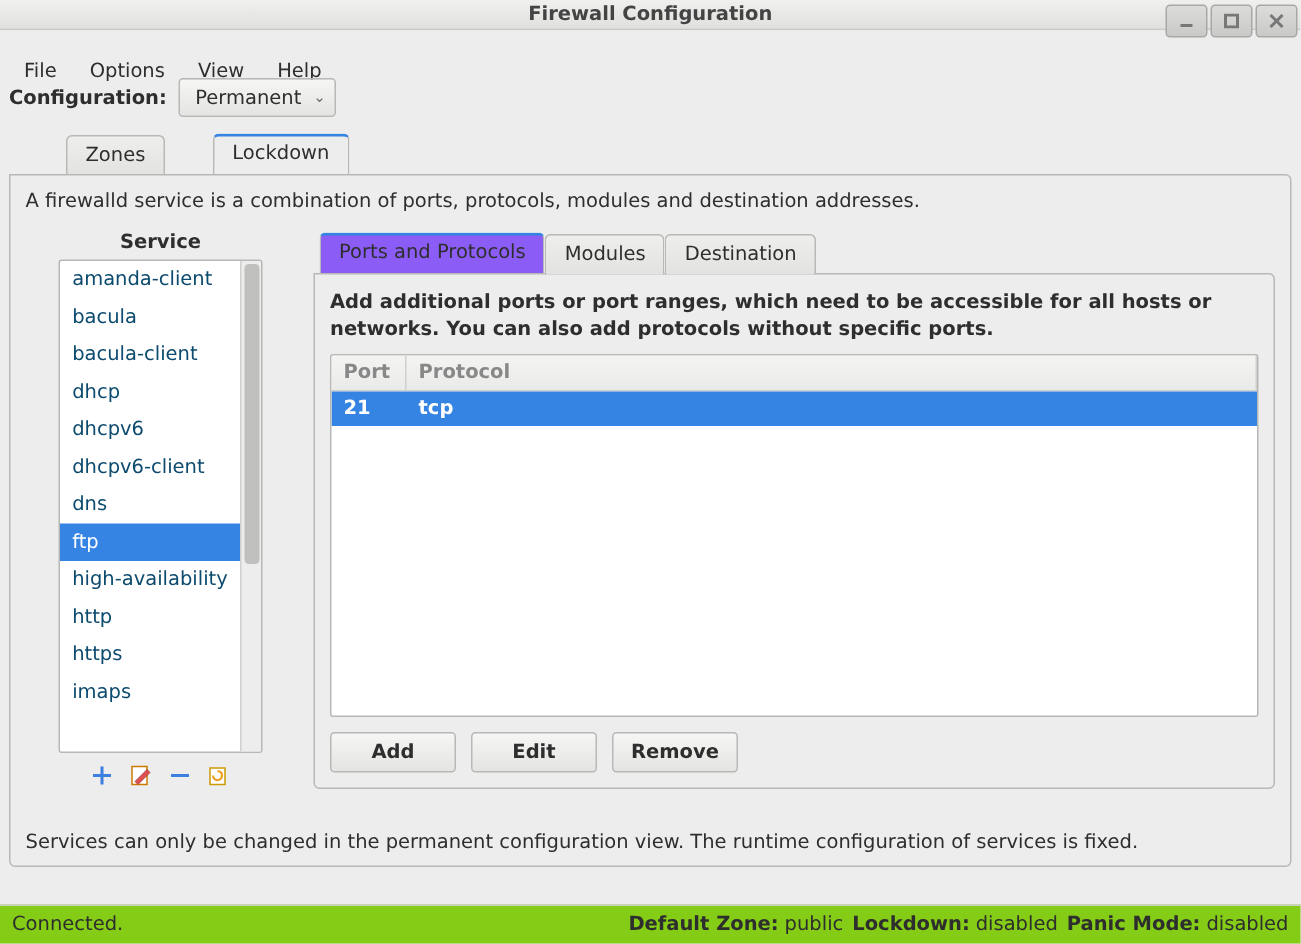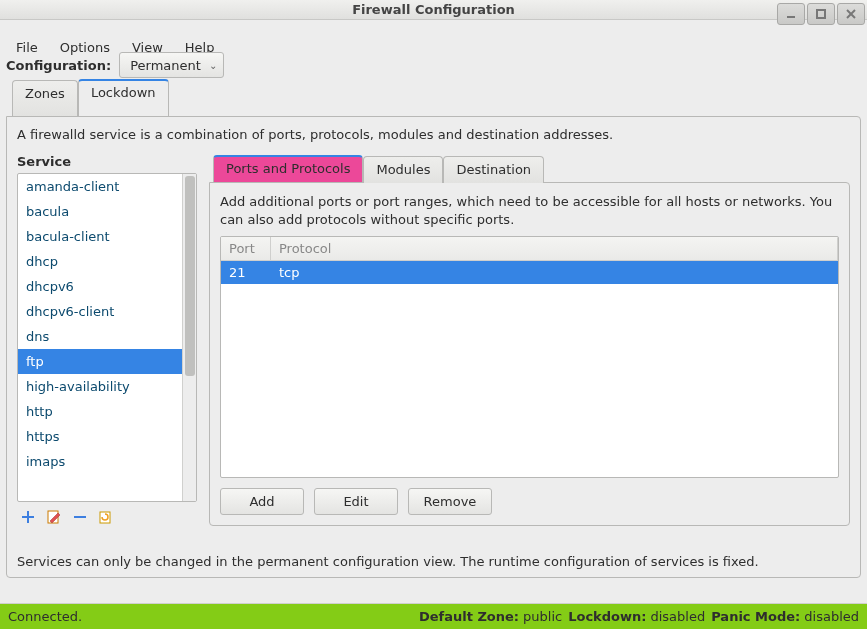--- a/index.html
+++ b/index.html
@@ -76,50 +76,51 @@
   .combo .chev { font-size: 10px; color: #666; }
   
   .outer-tabs {
     display: flex;
     align-items: flex-end;
     padding-left: 12px;
     position: relative;
     height: 28px;
   }
   .otab {
-    padding: 5px 12px 16px 12px;
+    padding: 5px 12px 6px 12px;
     border: 1px solid #b8b8b6;
     border-bottom: none;
     background: linear-gradient(#eeeeec,#e2e2e0);
     border-radius: 4px 4px 0 0;
     color: #2e2e2e;
     margin-right: 0px;
     position: relative;
     top: 1px;
+    margin-left: 32px;
   }
   .otab.active {
     background: #ededed;
     border-top: 2px solid #3584e4;
     padding-top: 4px;
     top: 0;
     z-index: 2;
   }
   .tab-page {
     border: 1px solid #b8b8b6;
     border-radius: 0 4px 4px 4px;
     margin: 0 6px 6px 6px;
     background: #ededed;
     padding: 10px;
     height: 462px;
     position: relative;
   }
   .desc { color: #2e2e2e; margin-bottom: 12px; }
   
   .panes { display: flex; gap: 12px; height: 372px; }
-  .left-pane { width: 180px; display: flex; flex-direction: column; }
+  .left-pane { width: 180px; display: flex; flex-direction: column; align-items: center; }
   .svc-label { font-weight: bold; margin-bottom: 4px; }
   .listbox-wrap {
     border: 1px solid #b8b8b6;
     background: #fff;
     flex: 1;
     display: flex;
     border-radius: 2px;
     overflow: hidden;
   }
   .listbox {
@@ -170,33 +171,34 @@
     padding: 5px 12px 6px 12px;
     border: 1px solid #b8b8b6;
     border-bottom: none;
     background: linear-gradient(#eeeeec,#e2e2e0);
     border-radius: 4px 4px 0 0;
     color: #2e2e2e;
     position: relative;
     top: 1px;
   }
   .itab.active {
-    background: #ec4899;
+    background: #8b5cf6;
     border-top: 2px solid #3584e4;
     padding-top: 4px;
     top: 0;
     z-index: 2;
   }
   .inner-page {
     border: 1px solid #b8b8b6;
     border-radius: 0 4px 4px 4px;
     flex: 1;
     padding: 10px;
     display: flex; flex-direction: column;
     background: #ededed;
+    font-weight: bold;
   }
   .inner-desc { margin-bottom: 8px; line-height: 1.35; }
   .tablebox {
     flex: 1;
     border: 1px solid #b8b8b6;
     background: #fff;
     border-radius: 2px;
     overflow: hidden;
     display: flex; flex-direction: column;
   }

